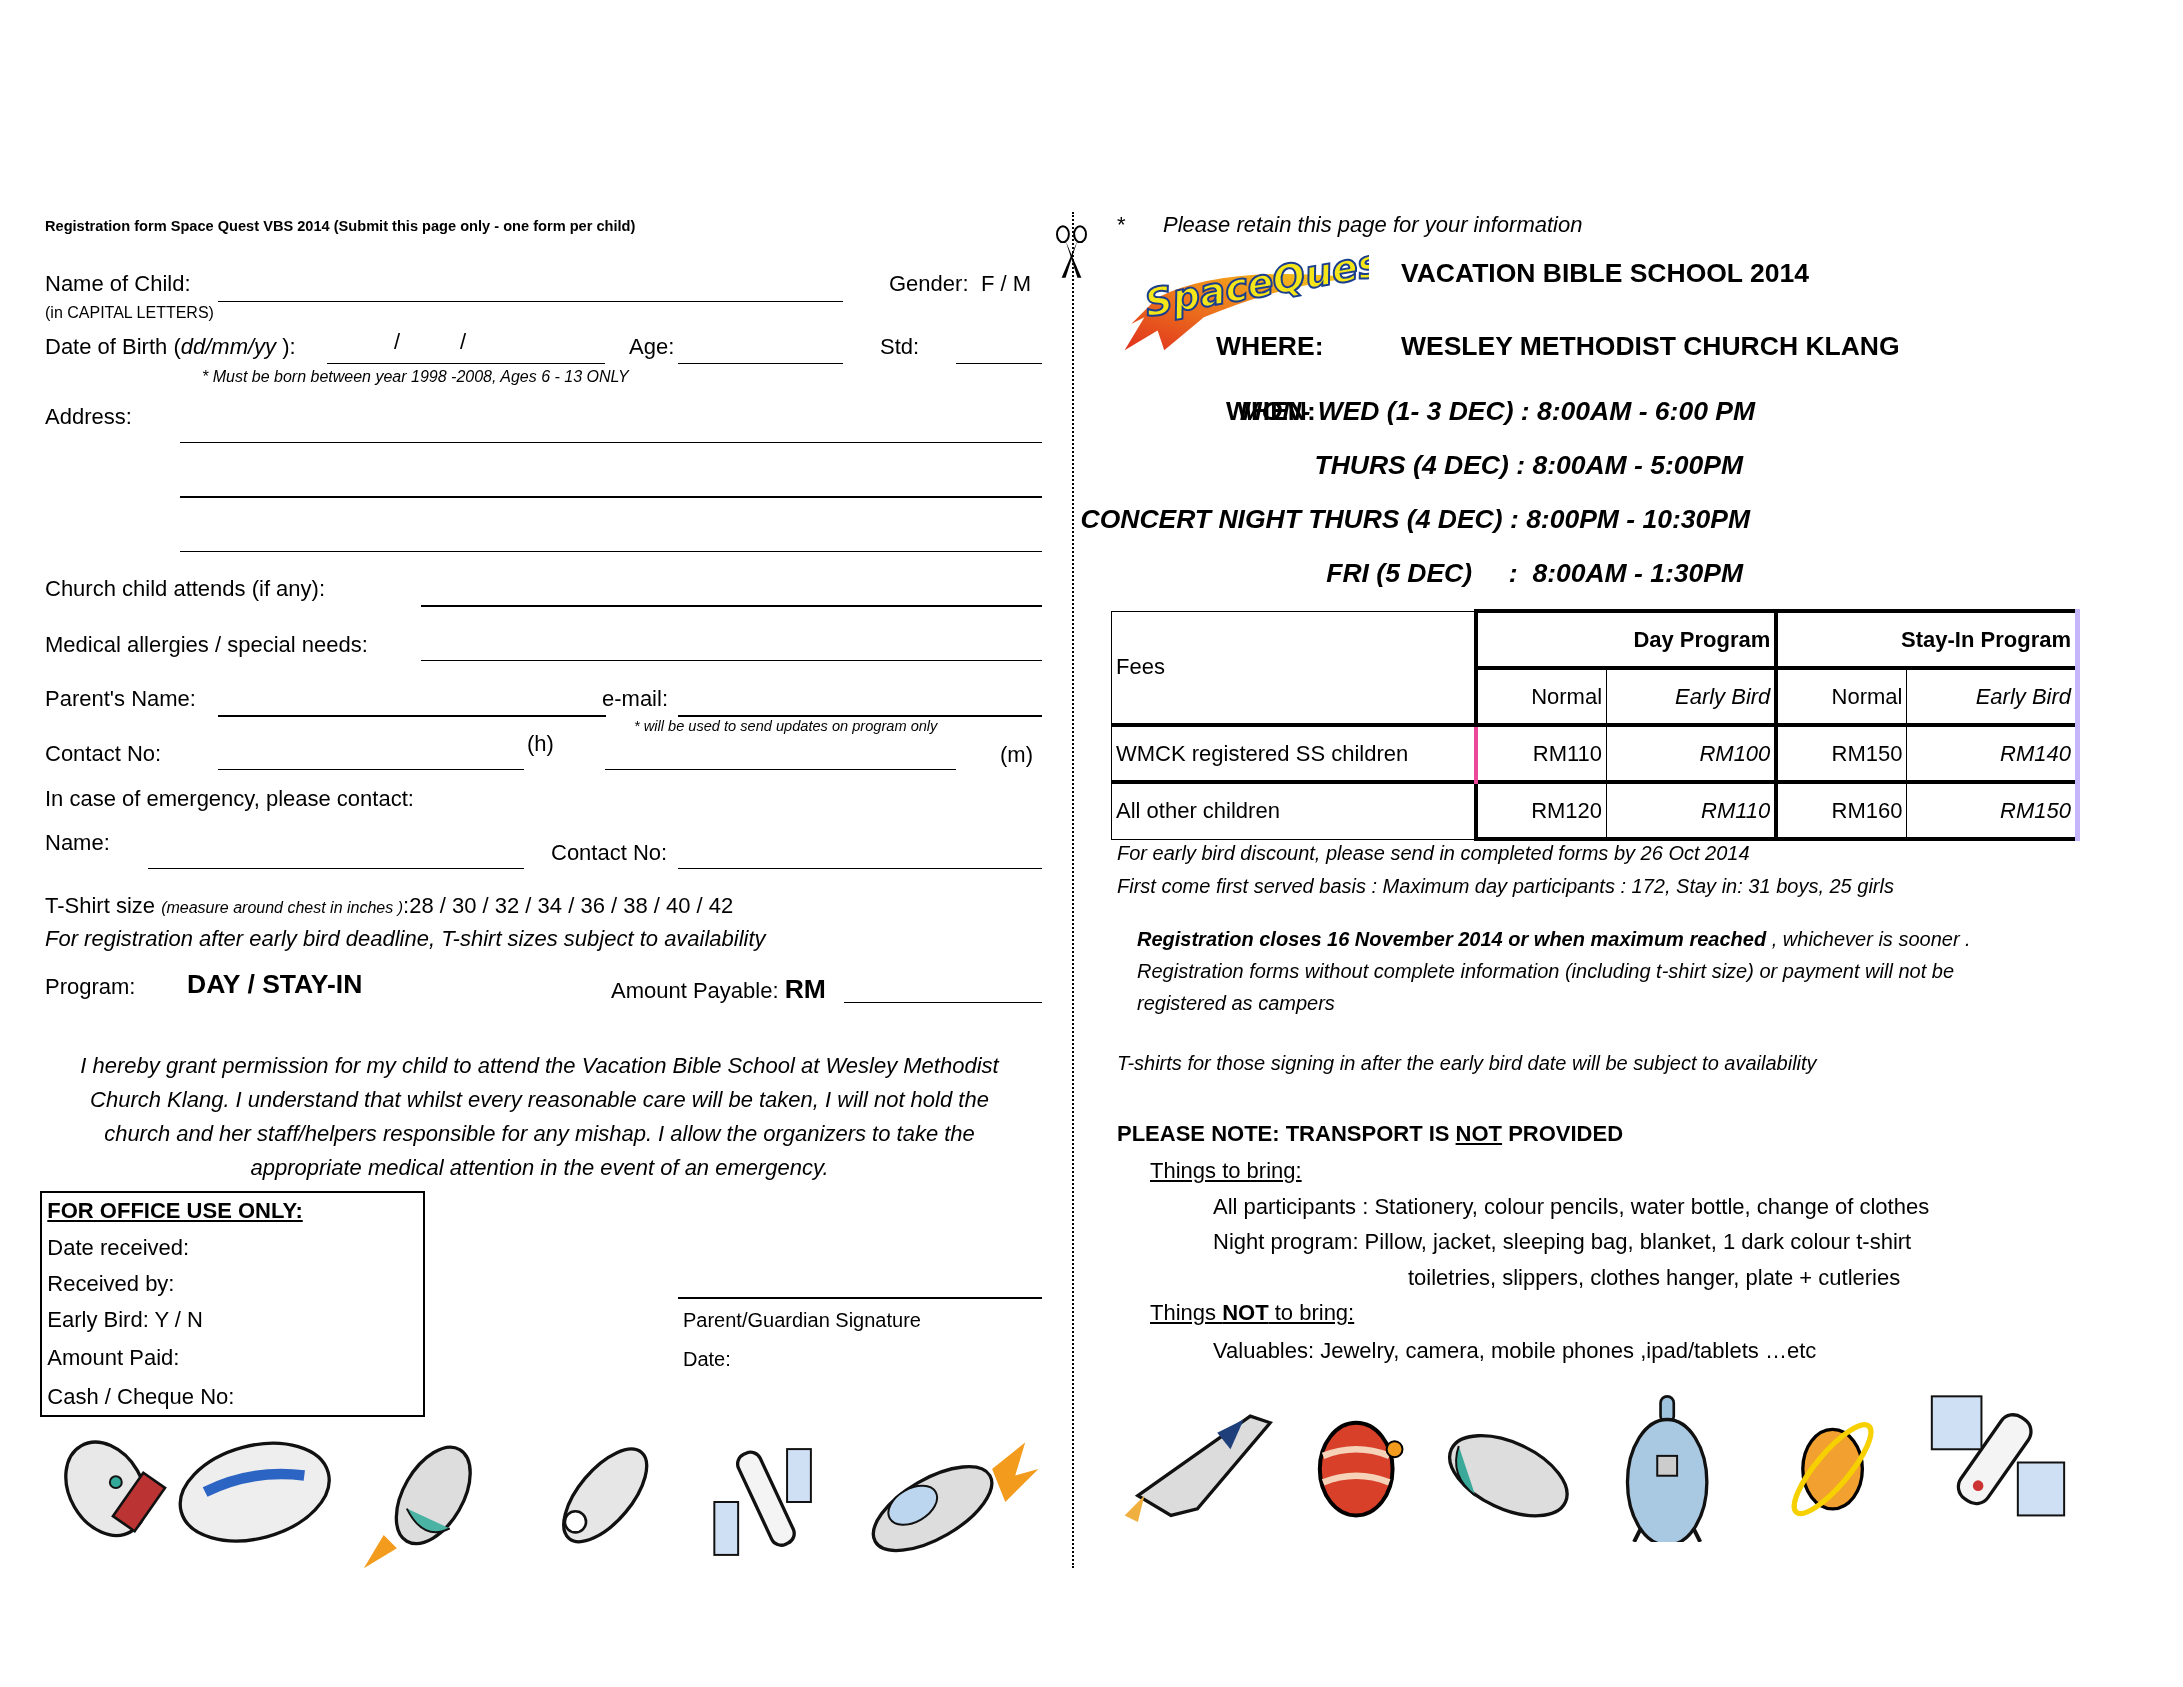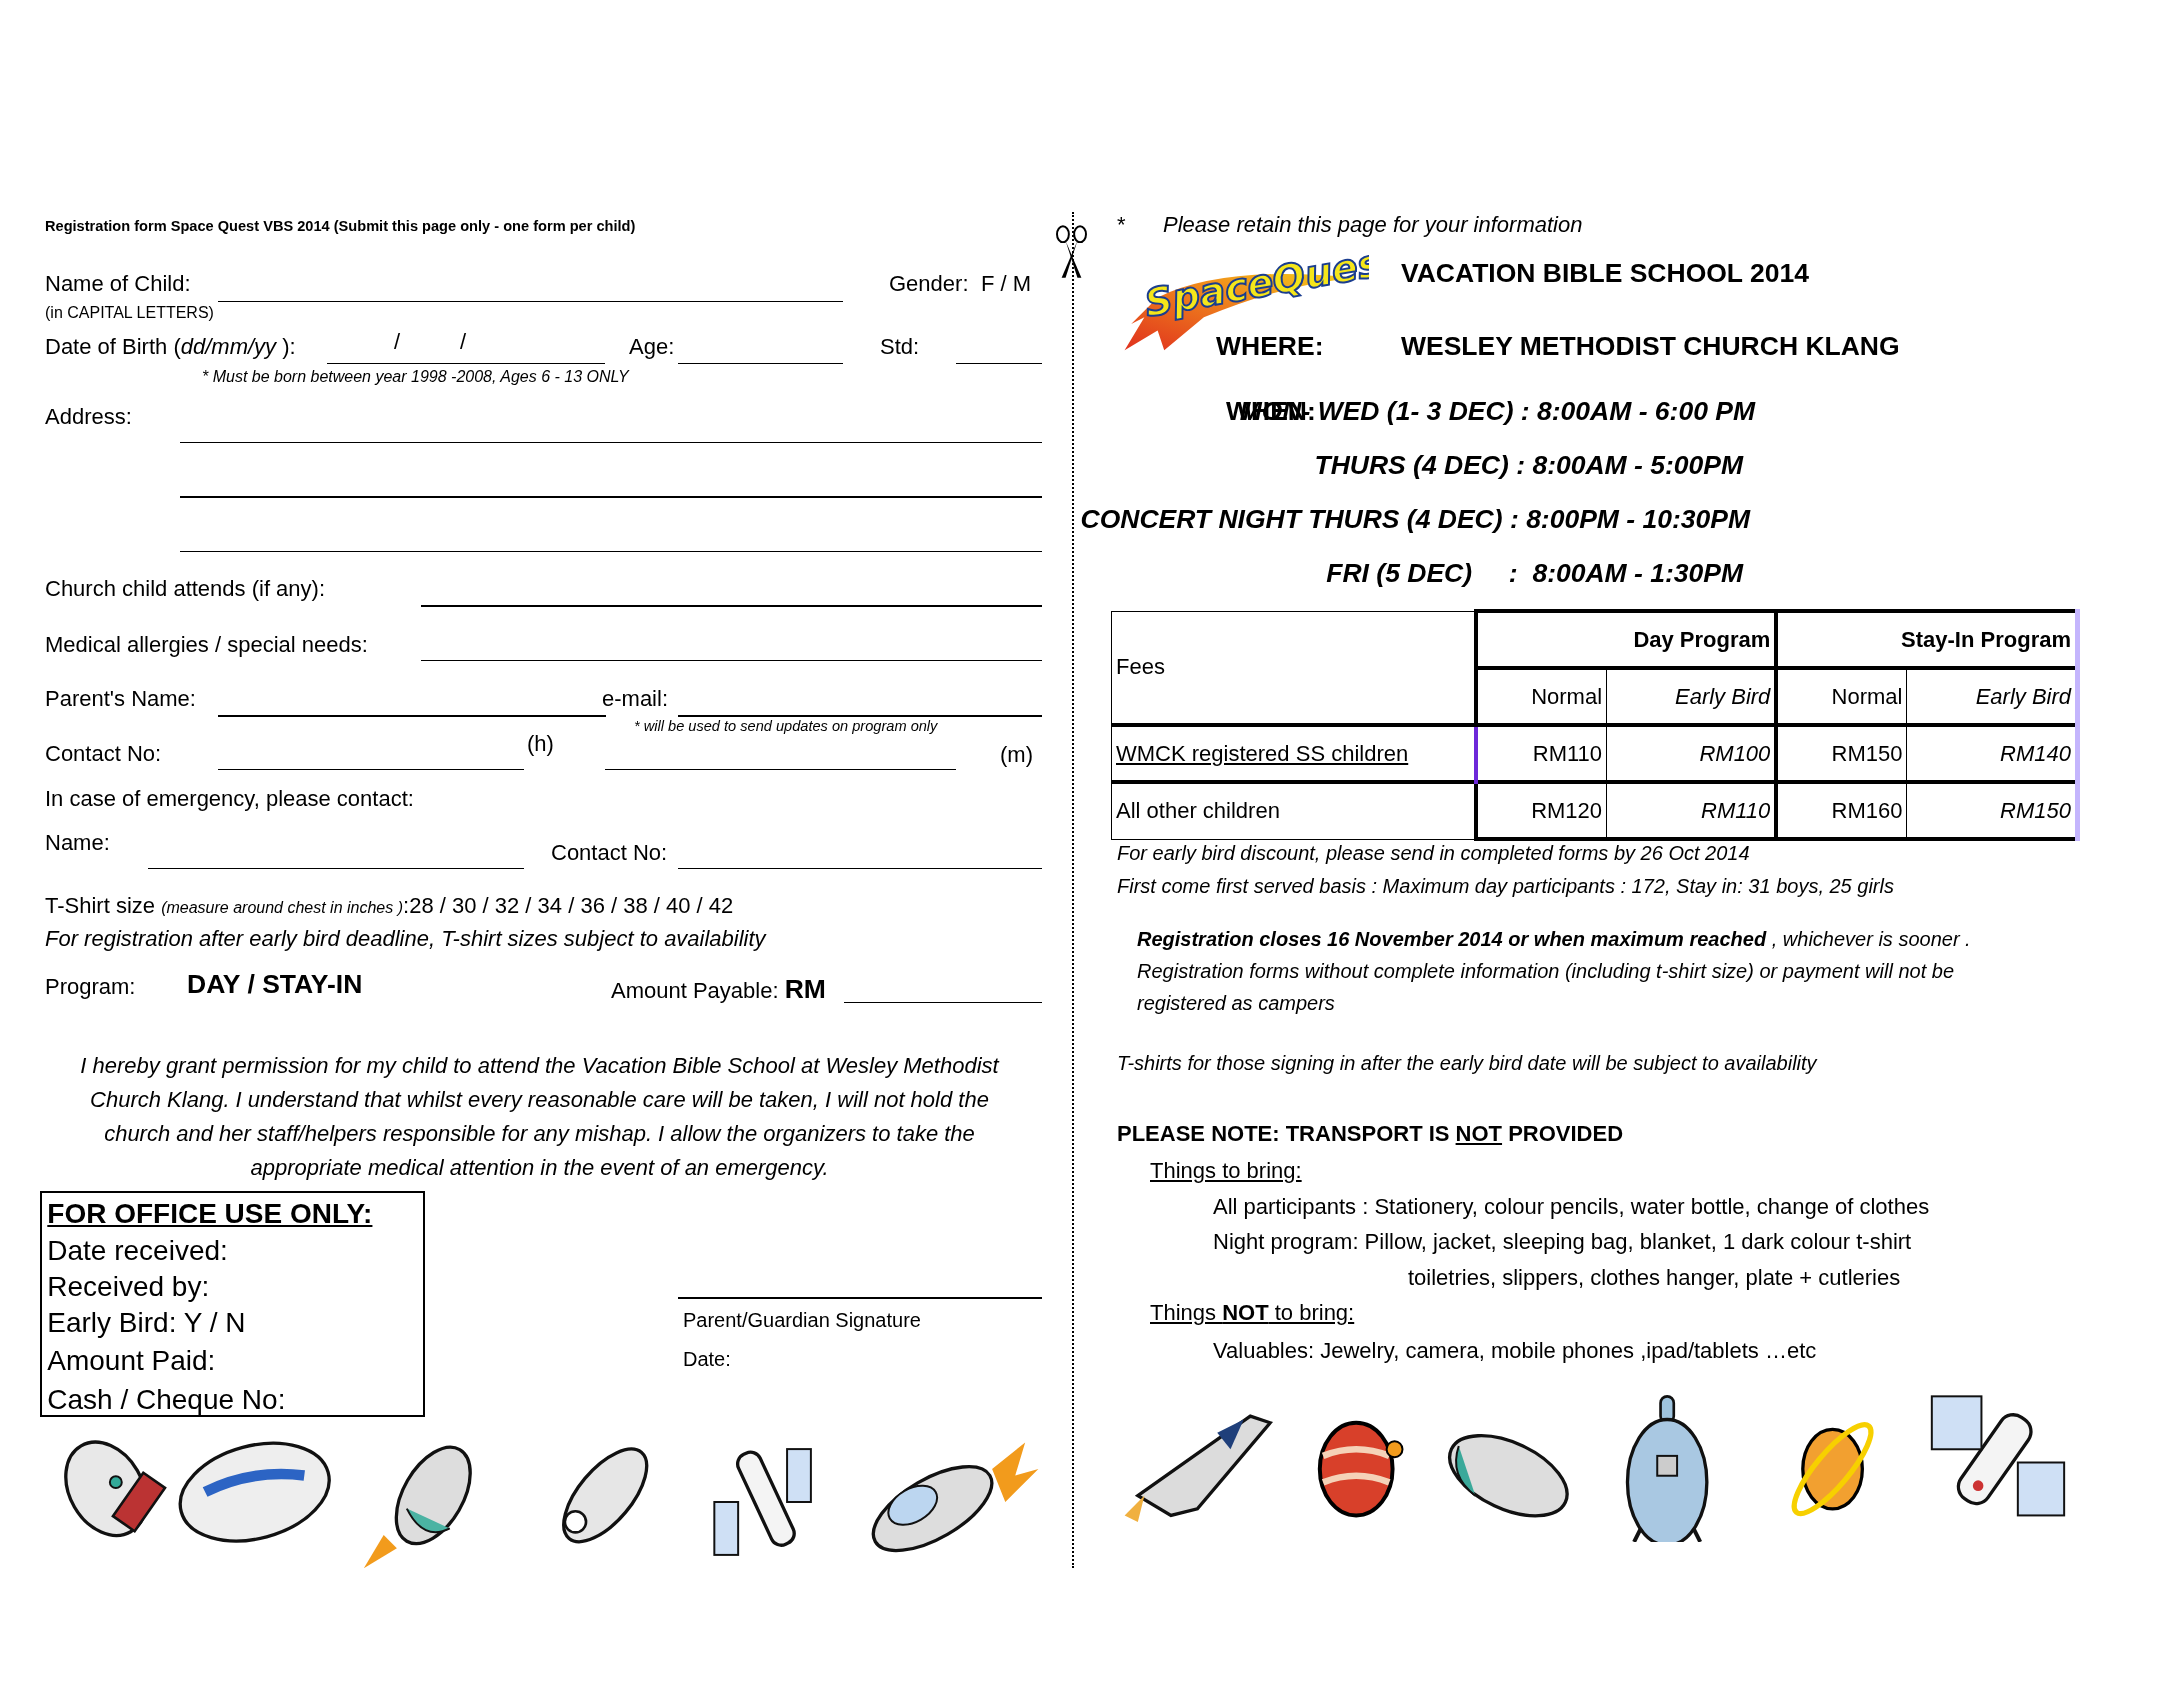--- a/index.html
+++ b/index.html
@@ -21,21 +21,21 @@
   table.fees { position:absolute; left:1111px; top:609px; width:969px;
                border-collapse:collapse; font-size:22px; }
   table.fees td { border:1.3px solid #000; height:53px; text-align:right; padding:0 4px; }
   table.fees td.label { text-align:left; width:354px; }
   table.fees .thickL { border-left:4px solid #000; }
   table.fees .thickR { border-right:5px solid #c4b5fd; }
   table.fees .thickT { border-top:4px solid #000; }
   table.fees .thickB { border-bottom:4px solid #000; }
   .office { position:absolute; left:40px; top:1191px; width:381px; height:222px;
             border:2px solid #000; }
-  .office div { position:absolute; left:5.3px; font-size:28px; white-space:nowrap; }
+  .office div { position:absolute; left:5.3px; font-size:22px; white-space:nowrap; }
   .u { text-decoration:underline; }
   .para { position:absolute; left:40px; width:999px; text-align:center;
           font-style:italic; font-size:22px; line-height:34px; }
   .art { position:absolute; }
 </style>
 </head>
 <body>
 
 <div class="abs f22 b" style="left:45px;top:218px;">Registration form Space Quest VBS 2014 (Submit this page only - one form per child)</div>
 
@@ -184,21 +184,21 @@
     <td colspan="2" class="b thickT thickL">Day Program</td>
     <td colspan="2" class="b thickT thickL thickR">Stay-In Program</td>
   </tr>
   <tr>
     <td class="thickL" style="border-top:4px solid #000;">Normal</td>
     <td class="it" style="border-top:4px solid #000;">Early Bird</td>
     <td class="thickL" style="border-top:4px solid #000;">Normal</td>
     <td class="it thickR" style="border-top:4px solid #000;">Early Bird</td>
   </tr>
   <tr>
-    <td class="label thickT" style="border-right:4px solid #6d28d9;text-decoration:underline;">WMCK registered SS children</td>
+    <td class="label thickT" style="border-right:4px solid #ec4899;">WMCK registered SS children</td>
     <td class="thickT">RM110</td>
     <td class="thickT it">RM100</td>
     <td class="thickT thickL">RM150</td>
     <td class="thickT it thickR">RM140</td>
   </tr>
   <tr>
     <td class="label thickT" style="border-right:4px solid #000;">All other children</td>
     <td class="thickT thickB">RM120</td>
     <td class="thickT thickB it">RM110</td>
     <td class="thickT thickB thickL">RM160</td>

